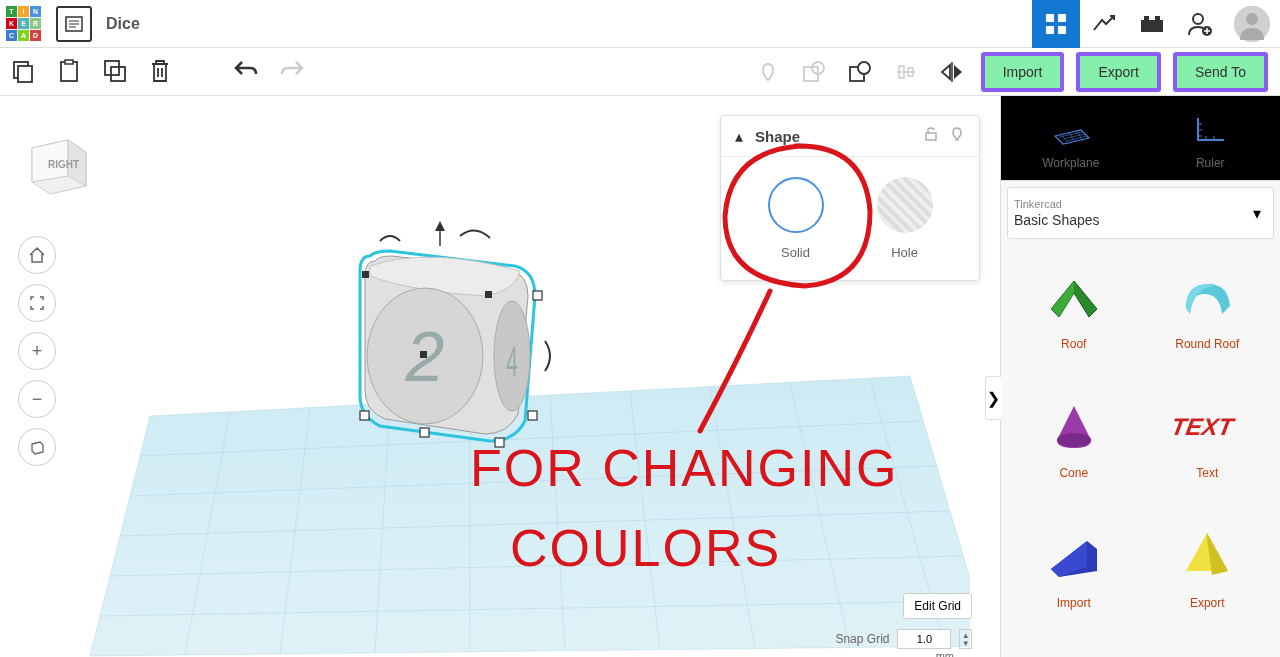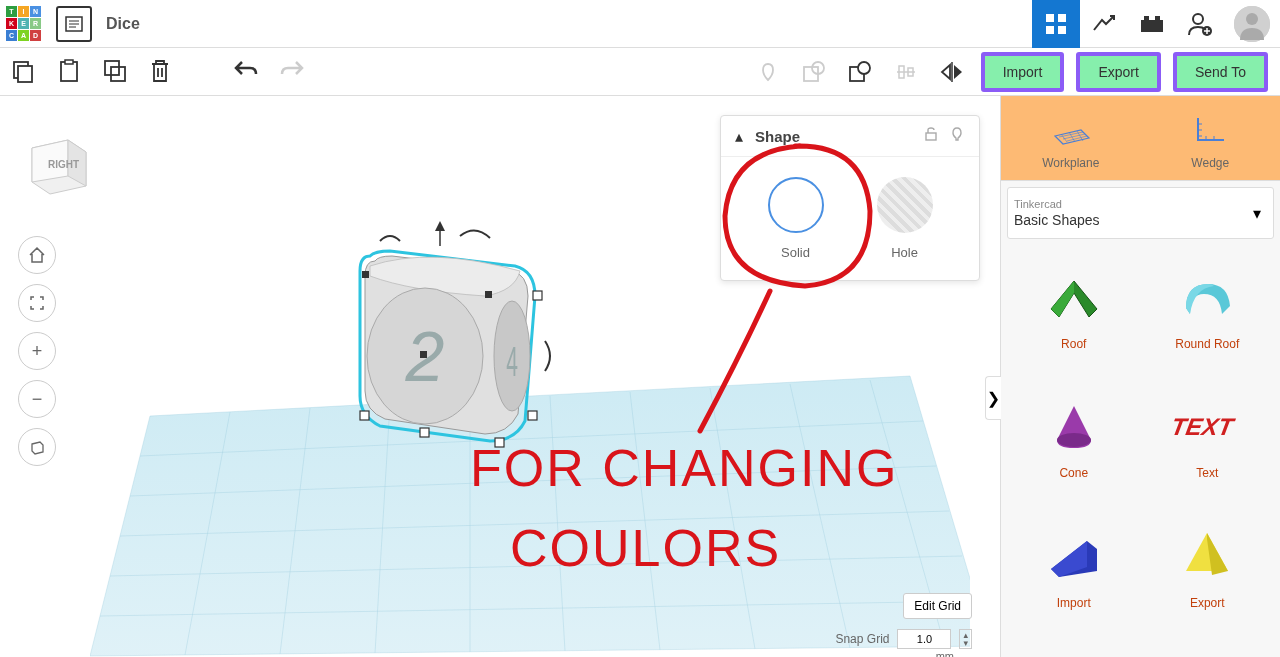--- a/index.html
+++ b/index.html
@@ -47,21 +47,21 @@
     .shape-panel-header .lock-icon, .shape-panel-header .bulb-icon { margin-left: 10px; color: #aaa; }
     .shape-panel-body { padding: 20px; display: flex; justify-content: space-around; }
     .solid-option { text-align: center; cursor: pointer; }
     .solid-circle { width: 56px; height: 56px; border-radius: 50%; border: 2px solid #4a90e2; background: #fff; margin: 0 auto 12px; }
     .hole-option { text-align: center; cursor: pointer; }
     .hole-circle { width: 56px; height: 56px; border-radius: 50%; background: repeating-linear-gradient(45deg, #ddd, #ddd 4px, #eee 4px, #eee 8px); margin: 0 auto 12px; }
     .option-label { font-size: 13px; color: #666; }
 
     
     .right-sidebar { position: absolute; right: 0; top: 96px; bottom: 0; width: 280px; background: #f7f7f7; border-left: 1px solid #ddd; }
-    .tools-row { display: flex; border-bottom: 1px solid #ddd; background: #fdba74; }
+    .tools-row { display: flex; border-bottom: 1px solid #ddd; background: #000000; }
     .tool-item { flex: 1; text-align: center; padding: 14px 0 10px; cursor: pointer; }
     .tool-item svg { margin-bottom: 6px; }
     .tool-label { font-size: 12px; color: #666; }
     .shapes-dropdown { padding: 10px 6px; background: #fff; border: 1px solid #ddd; border-radius: 3px; margin: 6px; position: relative; cursor: pointer; }
     .shapes-dropdown .category { font-size: 11px; color: #888; }
     .shapes-dropdown .name { font-size: 14px; color: #333; margin-top: 2px; }
     .shapes-dropdown .chevron { position: absolute; right: 12px; top: 50%; transform: translateY(-50%); }
     .shapes-grid { display: flex; flex-wrap: wrap; padding: 6px; overflow-y: auto; height: 400px; }
     .shape-item { width: 50%; text-align: center; padding: 10px 4px; cursor: pointer; }
     .shape-thumb { width: 80px; height: 70px; margin: 0 auto 6px; display: flex; align-items: center; justify-content: center; }
@@ -343,21 +343,21 @@
     </div>
     <div class="tool-item">
       <svg width="44" height="36" viewBox="0 0 44 36">
           <path d="M10 8 L10 30 L36 30" fill="none" stroke="#4a7fd6" stroke-width="2"></path>
           <line x1="10" y1="14" x2="14" y2="14" stroke="#4a7fd6"></line>
           <line x1="10" y1="20" x2="14" y2="20" stroke="#4a7fd6"></line>
           <line x1="10" y1="26" x2="14" y2="26" stroke="#4a7fd6"></line>
           <line x1="18" y1="30" x2="18" y2="26" stroke="#4a7fd6"></line>
           <line x1="26" y1="30" x2="26" y2="26" stroke="#4a7fd6"></line>
         </svg>
-      <div class="tool-label">Wedge</div>
+      <div class="tool-label">Ruler</div>
     </div>
   </div>
 
   <div class="shapes-dropdown">
     <div class="category">Tinkercad</div>
     <div class="name">Basic Shapes</div>
     <span class="chevron">▾</span>
   </div>
 
   <div class="shapes-grid">

